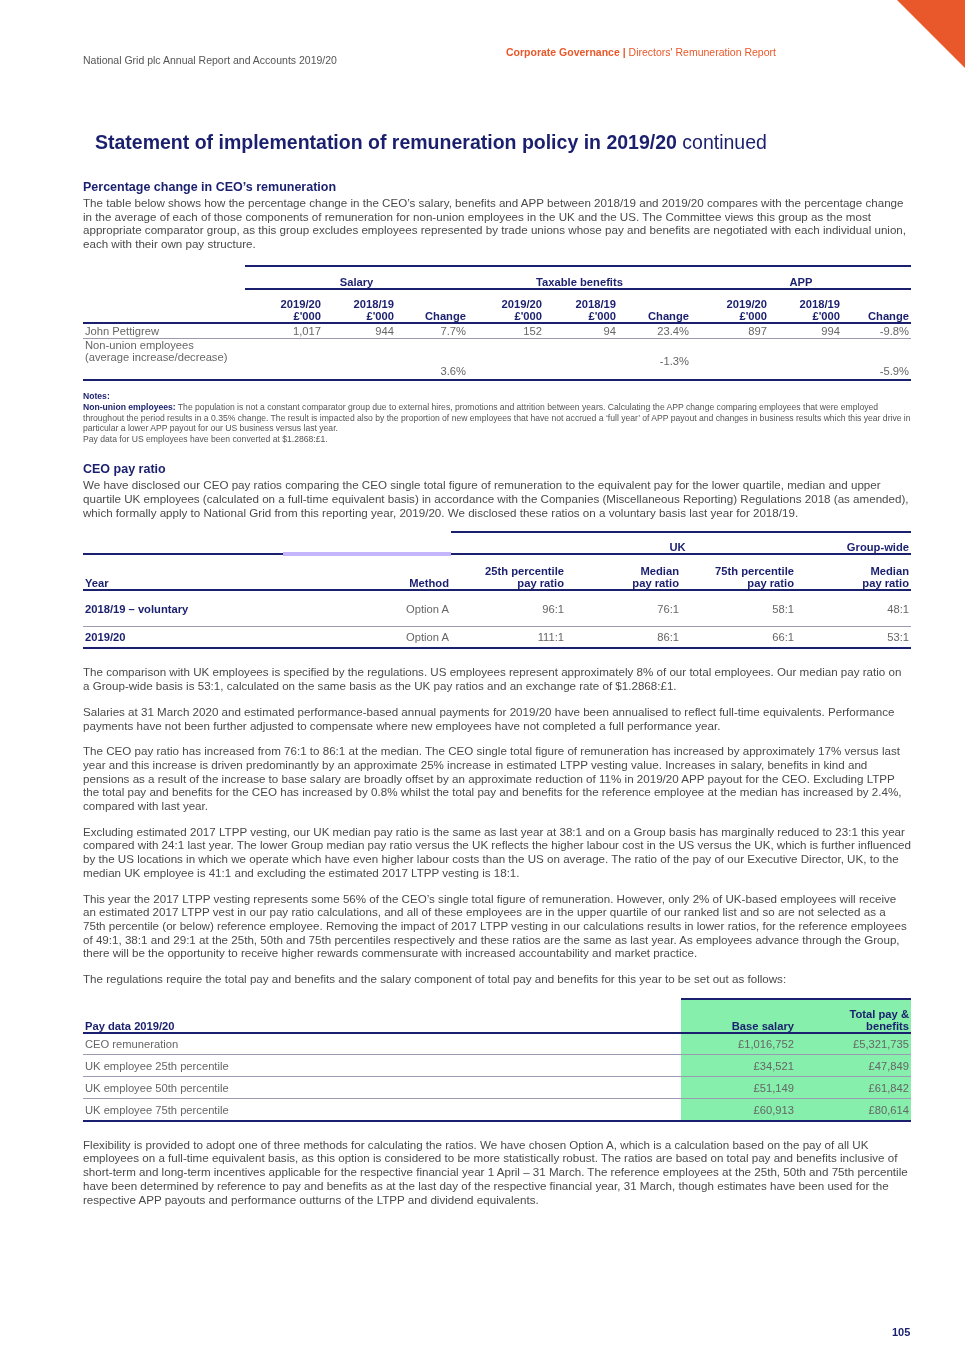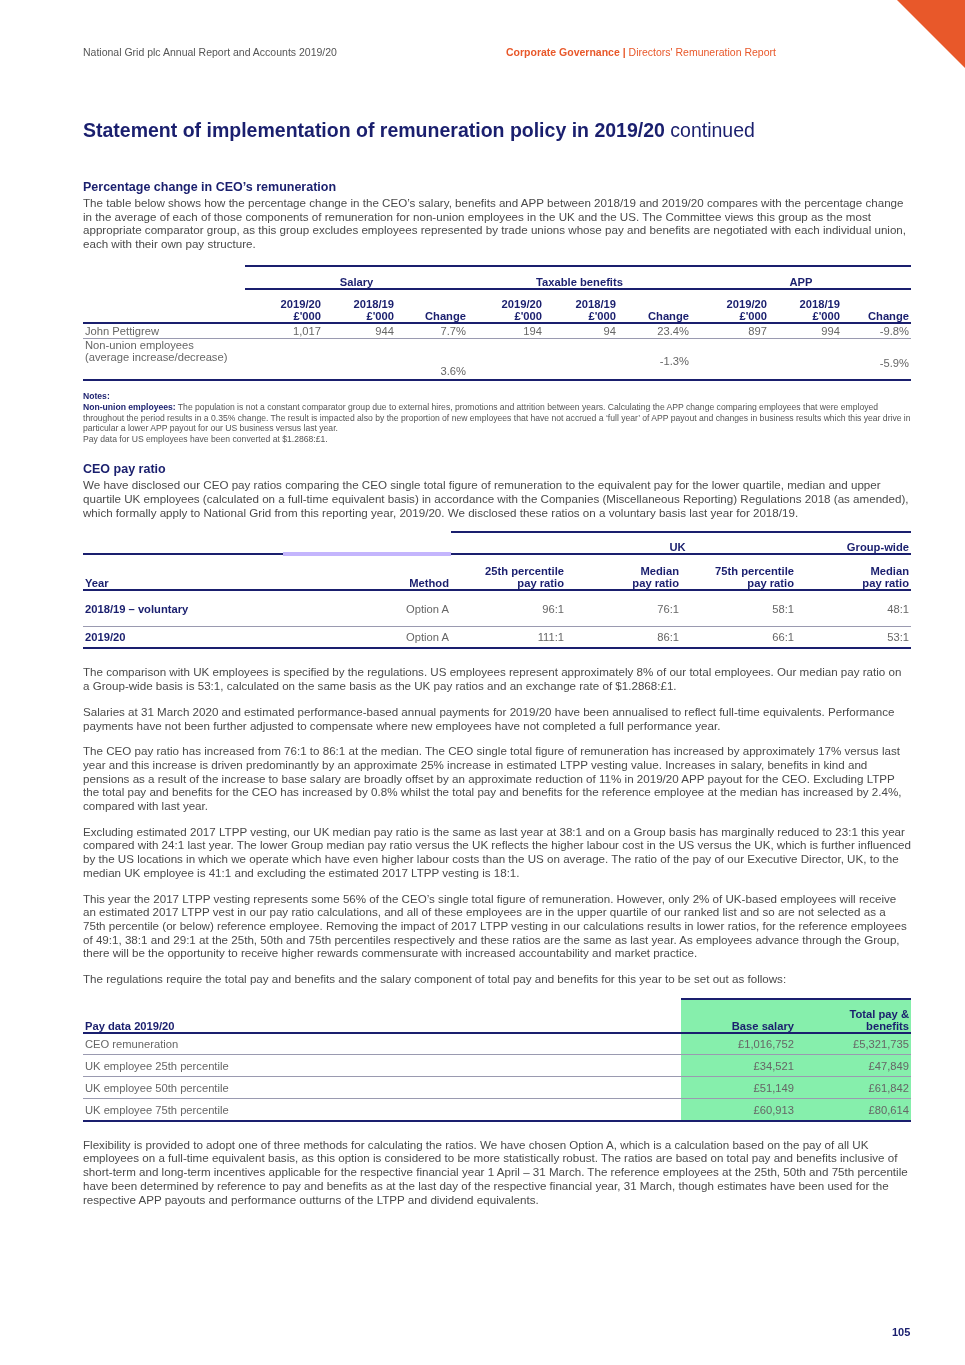--- a/index.html
+++ b/index.html
@@ -4,26 +4,26 @@
   <style>
     html, body { margin: 0; padding: 0; }
     body {
       width: 965px; height: 1365px; position: relative; background: #ffffff;
       font-family: "Liberation Sans", sans-serif; color: #4a4a4a; overflow: hidden;
     }
     .corner {
       position: absolute; top: 0; right: 0; width: 0; height: 0;
       border-top: 68px solid #e8582a; border-left: 68px solid transparent;
     }
-    .hdr-left { position: absolute; left: 83px; top: 46px; font-size: 10.5px; color: #555; }
+    .hdr-left { position: absolute; left: 83px; top: 54px; font-size: 10.5px; color: #555; }
     .hdr-right { position: absolute; left: 506px; top: 46px; font-size: 10.5px; color: #e8582a; }
     .hdr-right b { font-weight: bold; }
     .hdr-right .sep { color: #e8582a; font-weight: bold; }
     .title {
-      position: absolute; left: 83px; top: 119px; font-size: 19.5px; font-weight: bold; color: #1a1f6e; margin: 0;
+      position: absolute; left: 83px; top: 119px; font-size: 19.5px; font-weight: bold; color: #1a1f6e; margin: 12px;
     }
     .title .cont { font-weight: normal; }
     .content { position: absolute; left: 83px; top: 180px; width: 828px; }
     h2 { font-size: 12.5px; font-weight: bold; color: #1a1f6e; margin: 0 0 2px 0; }
     p { font-size: 11.6px; line-height: 13.7px; margin: 0; color: #4a4a4a; }
     .gap { height: 12px; }
     table { border-collapse: collapse; width: 100%; font-size: 11.2px; }
     th { color: #1a1f6e; font-weight: bold; text-align: right; padding: 0 2px; vertical-align: bottom; }
     td { color: #666; text-align: right; padding: 0 2px; }
     td.l, th.l { text-align: left; }
@@ -87,38 +87,38 @@
       <th class="rule-top rule-bot"><span>Change</span></th>
       <th class="rule-top rule-bot"><span>2019/20</span><br><span>£'000</span></th>
       <th class="rule-top rule-bot"><span>2018/19</span><br><span>£'000</span></th>
       <th class="rule-top rule-bot"><span>Change</span></th>
     </tr>
     <tr style="height:16px;" class="row-line">
       <td class="l" style="border-top:2px solid #1a1f6e;">John Pettigrew</td>
       <td>1,017</td>
       <td>944</td>
       <td>7.7%</td>
-      <td>194</td>
+      <td>152</td>
       <td>94</td>
       <td>23.4%</td>
       <td>897</td>
       <td>994</td>
       <td>-9.8%</td>
     </tr>
     <tr style="height:32px;" class="rule-bot">
       <td class="l" style="vertical-align:bottom; padding-bottom:16px;"><span>Non-union employees</span><br><span>(average increase/decrease)</span></td>
       <td></td>
           <td></td>
       <td style="vertical-align:bottom; padding-bottom:2px;">3.6%</td>
       <td></td>
           <td></td>
       <td style="vertical-align:bottom; padding-bottom:12px;">-1.3%</td>
       <td></td>
           <td></td>
-      <td style="vertical-align:bottom; padding-bottom:10px;text-align:right;">-5.9%</td>
+      <td style="vertical-align:bottom; padding-bottom:2px;text-align:right;">-5.9%</td>
     </tr>
   </tbody>
     </table>
 
   <div class="notes">
     <b>Notes:</b><br>
     <b>Non-union employees:</b><span> The population is not a constant comparator group due to external hires, promotions and attrition between years. Calculating the APP change comparing employees that were employed throughout the period results in a 0.35% change. The result is impacted also by the proportion of new employees that have not accrued a ‘full year’ of APP payout and changes in business results which this year drive in particular a lower APP payout for our US business versus last year.</span><br>
     <span>Pay data for US employees have been converted at $1.2868:£1.</span>
   </div>
 

